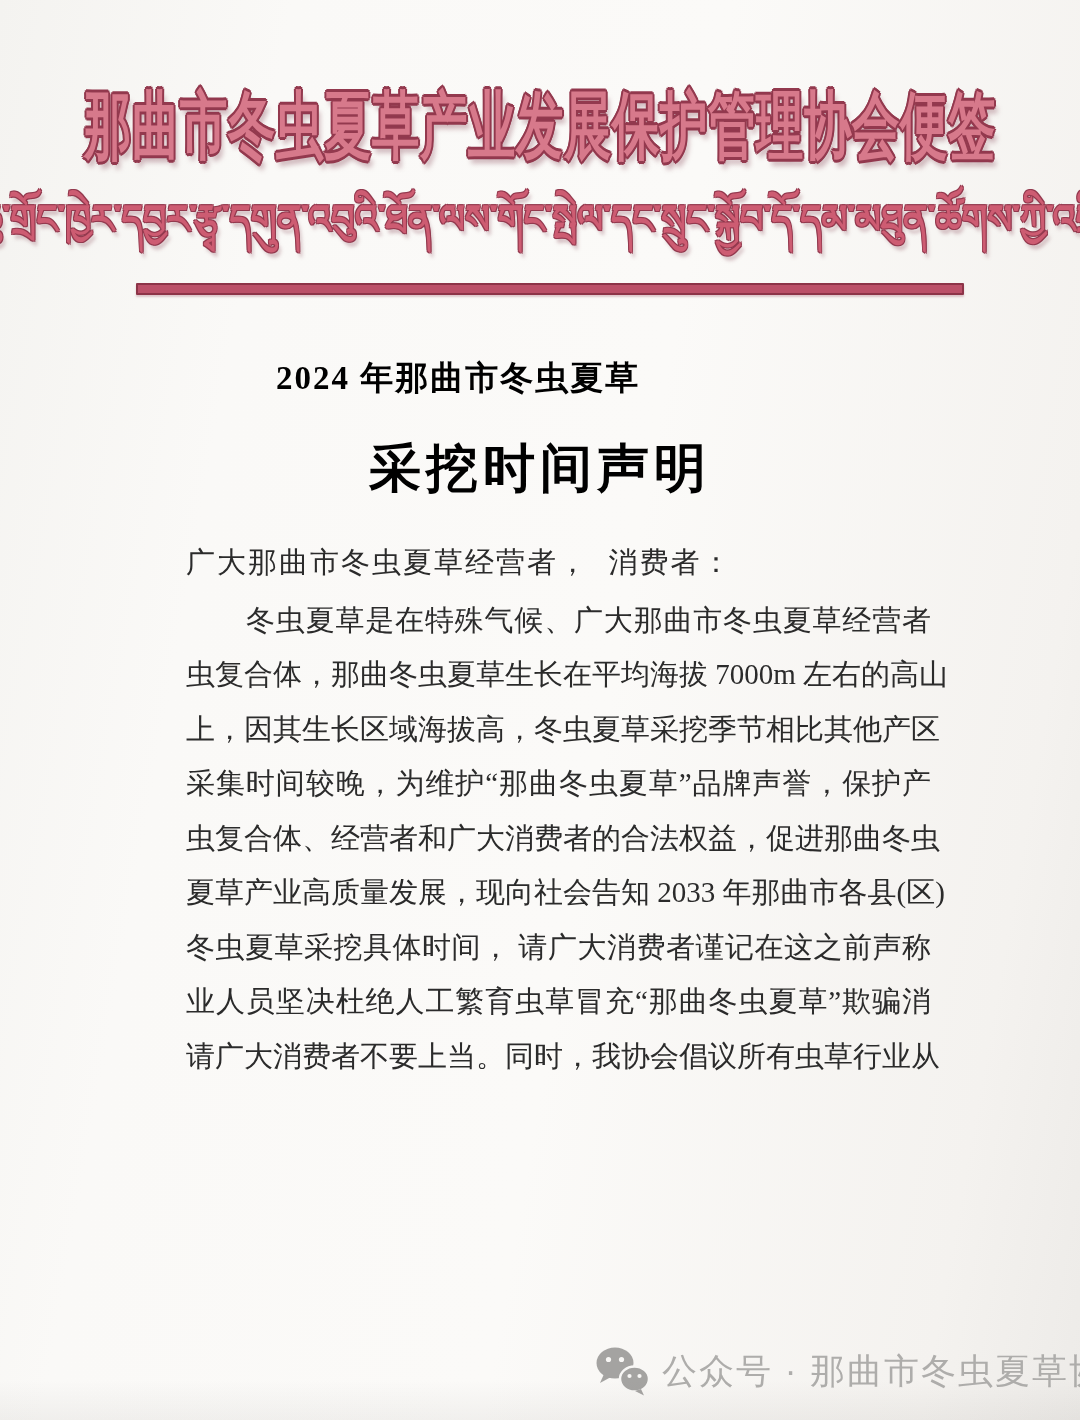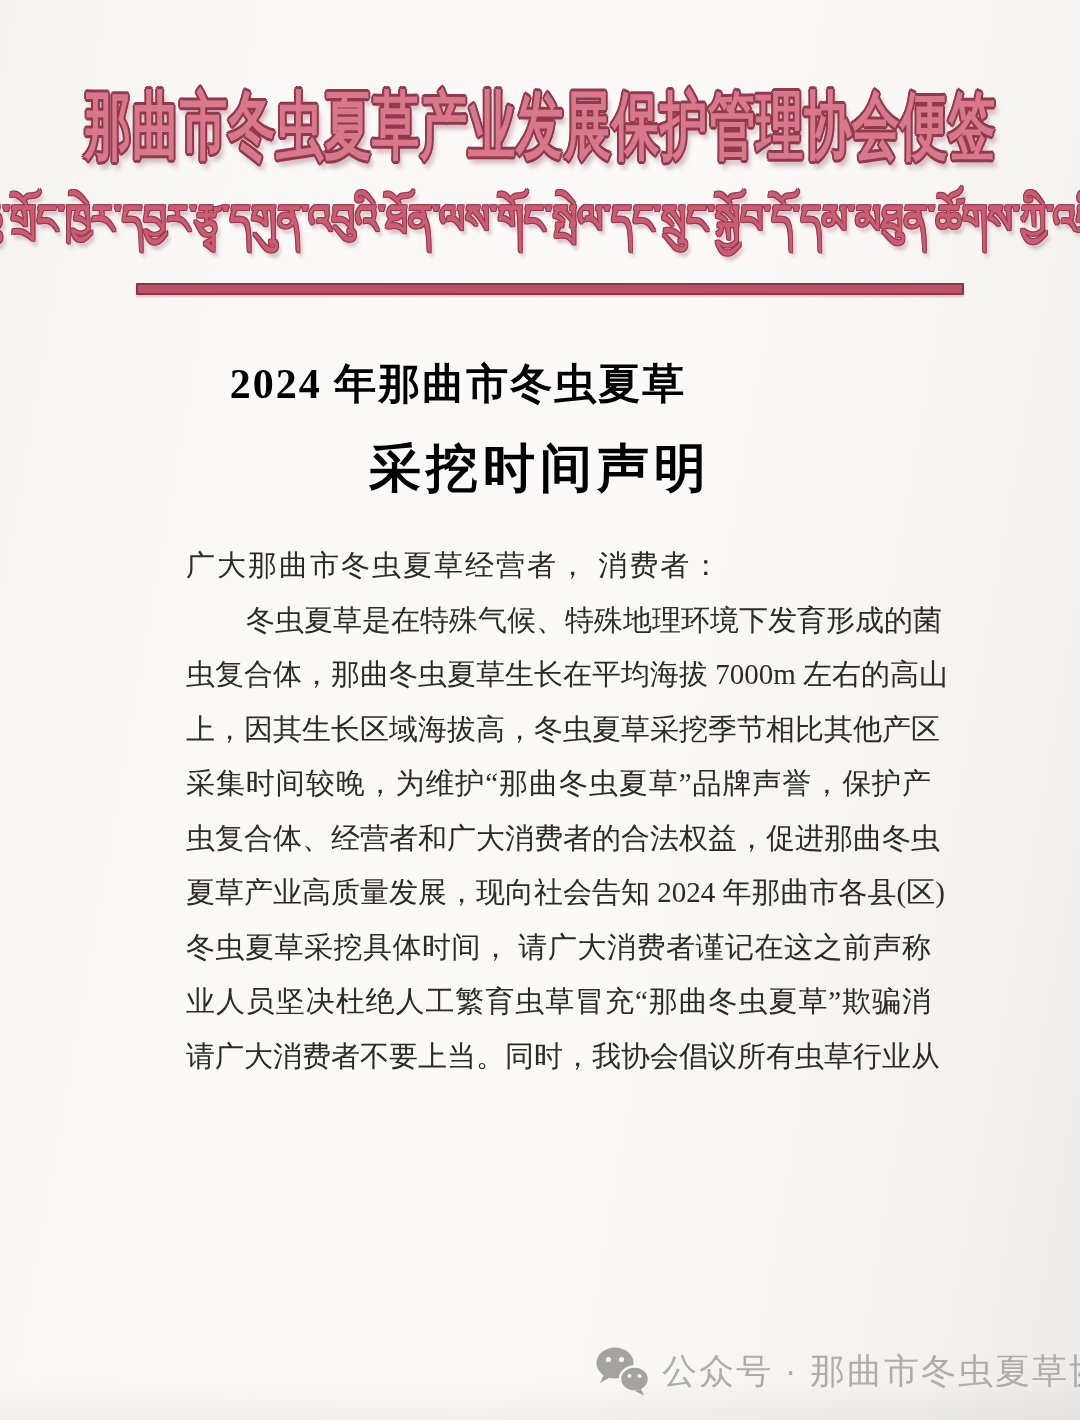--- a/index.html
+++ b/index.html
@@ -56,21 +56,21 @@
   .lh-rule {
     position: absolute; top: 283px; left: 136px;
     width: 824px; height: 8px;
     background: #bb5068;
     border: 2px solid #8d3448;
     border-radius: 1px;
     box-shadow: 0 2px 2px rgba(141, 52, 72, 0.25);
   }
   .t1 {
     position: absolute; top: 356px; left: 0; width: 916px;
-    font-size: 42px; font-weight: 700; letter-spacing: 2px;
+    font-size: 33px; font-weight: 700; letter-spacing: 2px;
     text-align: center;
   }
   .t2 {
     position: absolute; top: 434px; left: 0; width: 1080px;
     font-size: 52px; font-weight: 700; letter-spacing: 5px;
     text-align: center;
   }
 
   
   .body-text {
@@ -83,20 +83,21 @@
     height: 54.5px; line-height: 54.5px;
     text-align: justify;
     text-align-last: justify;
     overflow: visible;
     white-space: nowrap;
   }
   .salutation {
     text-align: left;
     text-align-last: left;
     letter-spacing: 2px;
+    font-family: Liberation Mono, monospace;
   }
   .indent { padding-left: 60px; }
 
   
   .watermark {
     position: absolute; left: 594px; top: 1346px;
     display: flex; align-items: center;
     font-family: "Liberation Sans", "DejaVu Sans", sans-serif;
     font-size: 35px; letter-spacing: 2px;
     color: #aeadab;
@@ -113,26 +114,26 @@
 
   <div class="lh-bo">ནག་ཆུ་གྲོང་ཁྱེར་དབྱར་རྩྭ་དགུན་འབུའི་ཐོན་ལས་གོང་སྤེལ་དང་སྲུང་སྐྱོབ་དོ་དམ་མཐུན་ཚོགས་ཀྱི་འབྲི་ཤོག།</div>
 
   <div class="lh-rule"></div>
 
   <div class="t1">2024 年那曲市冬虫夏草</div>
   <div class="t2">采挖时间声明</div>
 
   <div class="body-text">
     <div class="line salutation">广大那曲市冬虫夏草经营者， 消费者：</div>
-    <div class="line indent">冬虫夏草是在特殊气候、特殊地理环境下发育形成的菌</div>
+    <div class="line indent">冬虫夏草是在特殊气候、广大那曲市冬虫夏草经营者</div>
     <div class="line">虫复合体，那曲冬虫夏草生长在平均海拔 7000m 左右的高山</div>
     <div class="line">上，因其生长区域海拔高，冬虫夏草采挖季节相比其他产区</div>
     <div class="line">采集时间较晚，为维护“那曲冬虫夏草”品牌声誉，保护产</div>
     <div class="line">虫复合体、经营者和广大消费者的合法权益，促进那曲冬虫</div>
-    <div class="line">夏草产业高质量发展，现向社会告知 2024 年那曲市各县(区)</div>
+    <div class="line">夏草产业高质量发展，现向社会告知 2033 年那曲市各县(区)</div>
     <div class="line">冬虫夏草采挖具体时间， 请广大消费者谨记在这之前声称</div>
     <div class="line">业人员坚决杜绝人工繁育虫草冒充“那曲冬虫夏草”欺骗消</div>
     <div class="line">请广大消费者不要上当。同时，我协会倡议所有虫草行业从</div>
   </div>
 
   <div class="watermark">
     <svg class="wm-icon" width="58" height="50" viewBox="0 0 58 50" aria-hidden="true">
 
       <ellipse cx="21" cy="17" rx="18.5" ry="15.5" fill="#a4a3a1"></ellipse>
       <path d="M10 28 L6 37 L17 31 Z" fill="#a4a3a1"></path>

